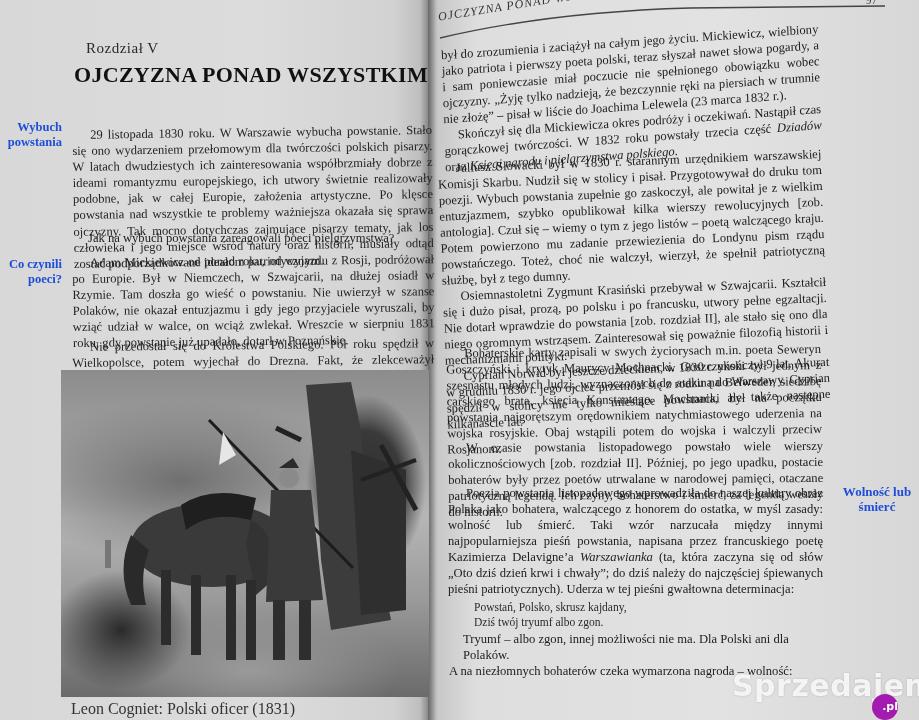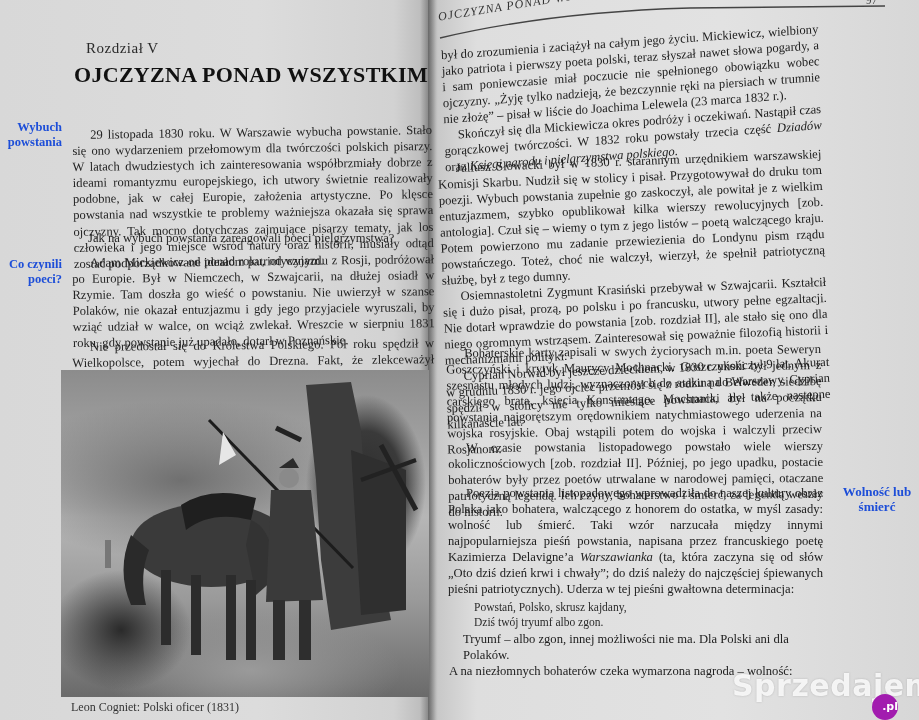--- a/index.html
+++ b/index.html
@@ -39,21 +39,21 @@
     position: absolute; left: 61px; top: 370px; width: 368px; height: 327px;
     background:
       radial-gradient(ellipse 60px 90px at 305px 115px, #2e2e2e 0%, #3a3a3a 60%, rgba(60,60,60,0) 100%),
       radial-gradient(ellipse 70px 60px at 60px 260px, #2a2a2a 0%, rgba(40,40,40,0) 100%),
       radial-gradient(ellipse 150px 60px at 190px 300px, #9a9a9a 0%, rgba(150,150,150,0) 100%),
       radial-gradient(ellipse 180px 80px at 120px 110px, #707070 0%, rgba(110,110,110,0) 100%),
       linear-gradient(180deg, #8c8c8c 0%, #b6b6b6 45%, #9a9a9a 70%, #6a6a6a 100%);
     overflow: hidden;
   }
   .painting svg { position: absolute; left: 0; top: 0; }
-  .caption { position: absolute; left: 71px; top: 700px; font-size: 12px; color: #333; }
+  .caption { position: absolute; left: 71px; top: 700px; font-size: 16px; color: #333; }
 
   
   .running-head {
     position: absolute; left: 437px; top: 10px; font-size: 12px; font-style: italic; letter-spacing: 1px; color: #333;
     transform: rotate(-9deg); transform-origin: left top;
   }
   .head-curve { position: absolute; left: 430px; top: 0; }
   .page-num { position: absolute; left: 866px; top: -6px; font-size: 11px; color: #444; }
 
   .right-block { position: absolute; font-size: 12.6px; line-height: 16px; color: #202020; text-align: justify; }

